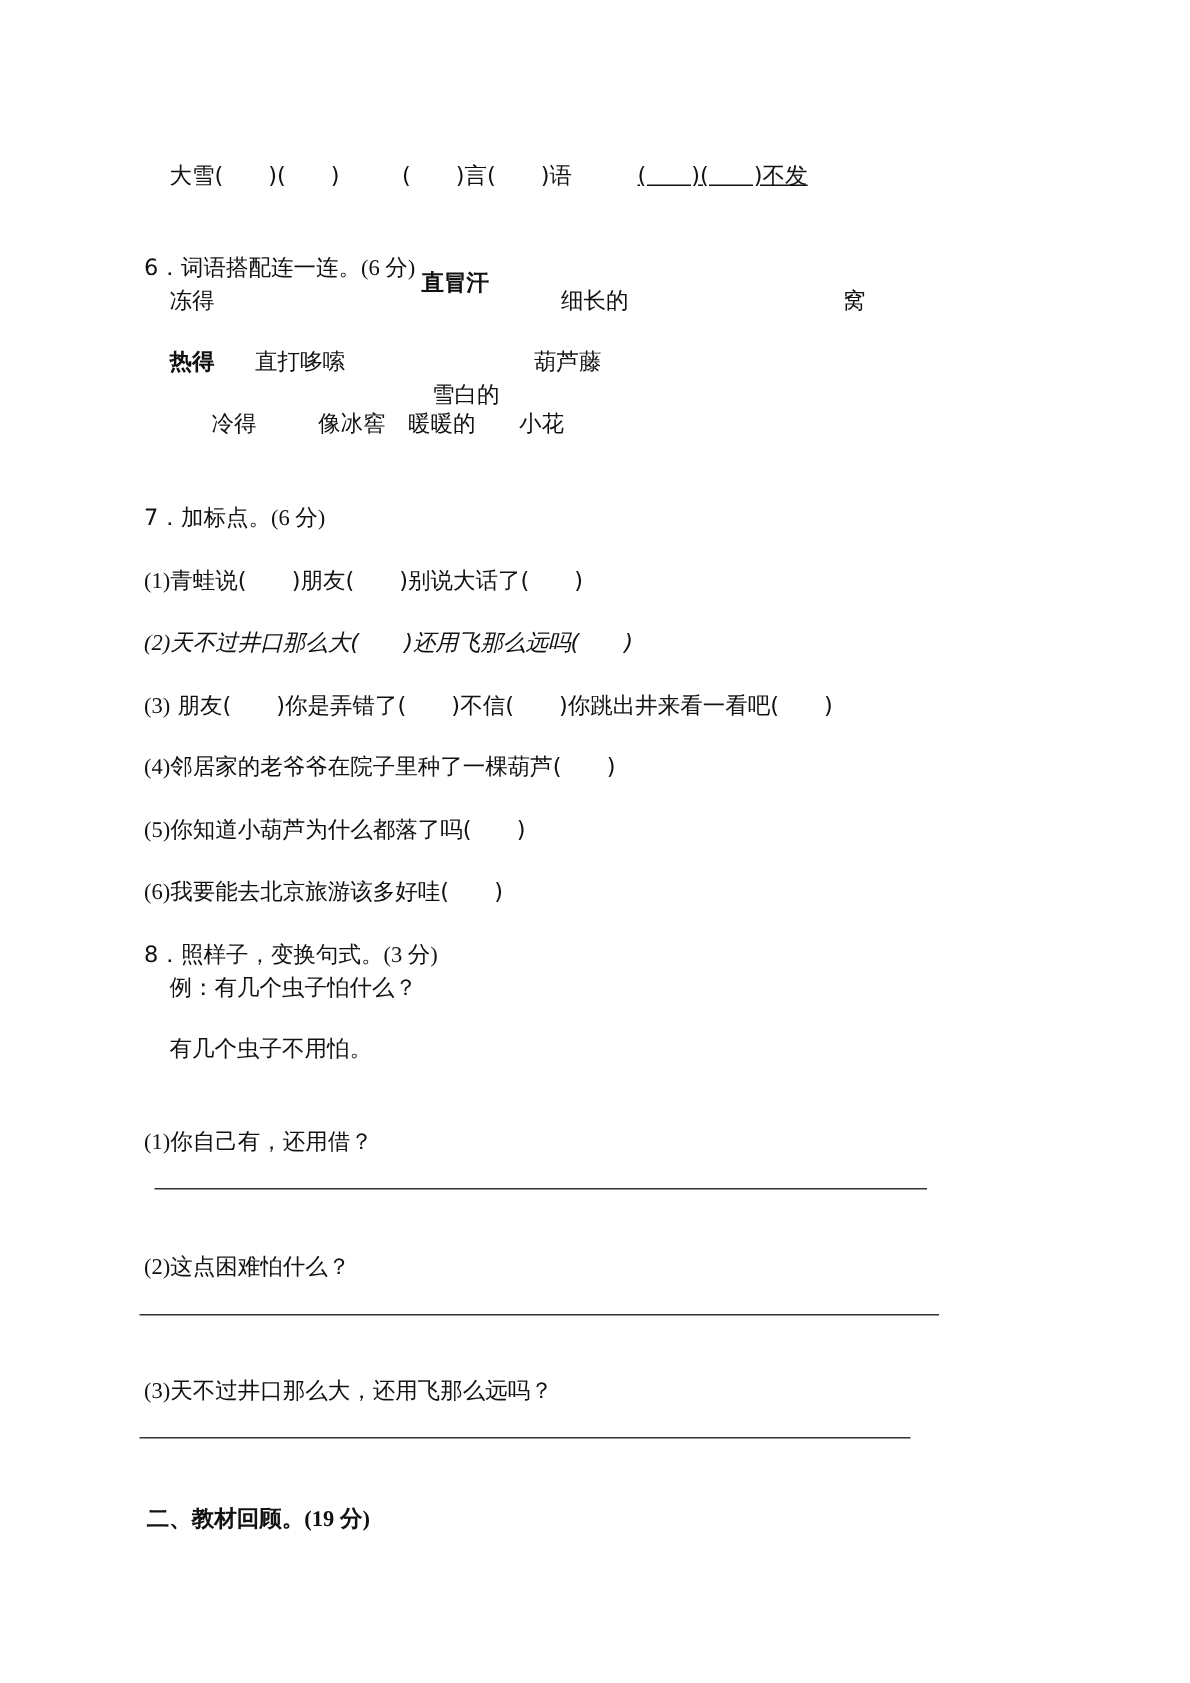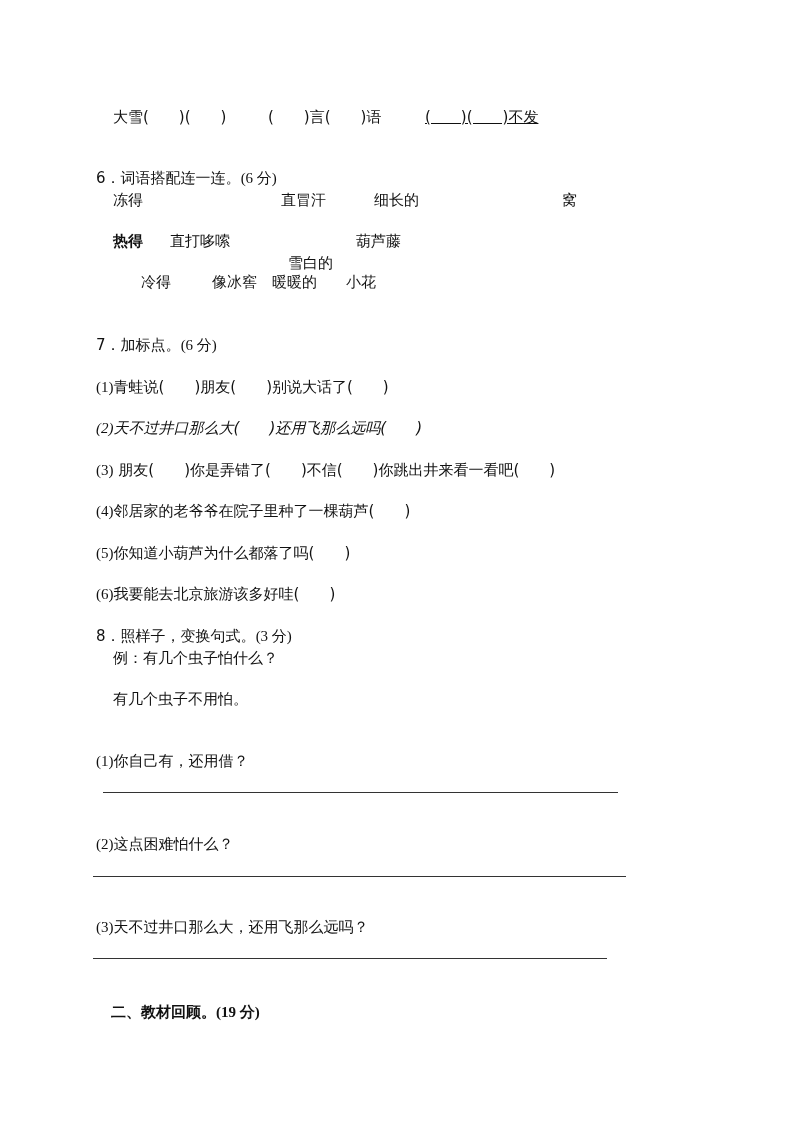--- a/index.html
+++ b/index.html
@@ -42,21 +42,21 @@
   <span class="t" style="left:268px; top:107px;">(　　)言(　　)语</span>
   <span class="t" style="left:425px; top:107px;text-decoration:underline;">(　　)(　　)不发</span>
 </div>
 
 <div>
   <span class="t" style="left:77px; top:148px;">
     <span>6．词语搭配连一连。</span><span class="serif">(6 分)</span>
   </span>
 
   <span class="t" style="left:113px; top:190px;">冻得</span>
-  <span class="t" style="left:281px; top:190px;">直冒汗</span>
+  <span class="t" style="left:281px; top:178px;font-weight:bold;">直冒汗</span>
   <span class="t" style="left:374px; top:190px;">细长的</span>
   <span class="t" style="left:562px; top:190px;">窝</span>
 
   <span class="t" style="left:113px; top:231px;font-weight:bold;">热得</span>
   <span class="t" style="left:170px; top:231px;">直打哆嗦</span>
   <span class="t" style="left:288px; top:231px;margin-top:22px;">雪白的</span>
   <span class="t" style="left:356px; top:231px;">葫芦藤</span>
 
   <span class="t" style="left:113px; top:272px;margin-left:28px;">冷得</span>
   <span class="t" style="left:170px; top:272px;margin-left:42px;">像冰窖</span>
@@ -107,16 +107,16 @@
   </span>
   <div class="uline" style="left:93px; top:876px; width:533px;"></div>
 
   <span class="t" style="left:77px; top:897px;">
     <span class="serif">(3)</span><span>天不过井口那么大，还用飞那么远吗？</span>
   </span>
   <div class="uline" style="left:93px; top:958px; width:514px;"></div>
 </div>
 
 <div>
-  <span class="t bold" style="left:90px; top:982px;text-align:center;">
+  <span class="t bold" style="left:77px; top:982px;text-align:center;">
     <span>二、教材回顾。</span><span class="serif bold">(19 分)</span>
   </span>
 </div>
 
 </body></html>

